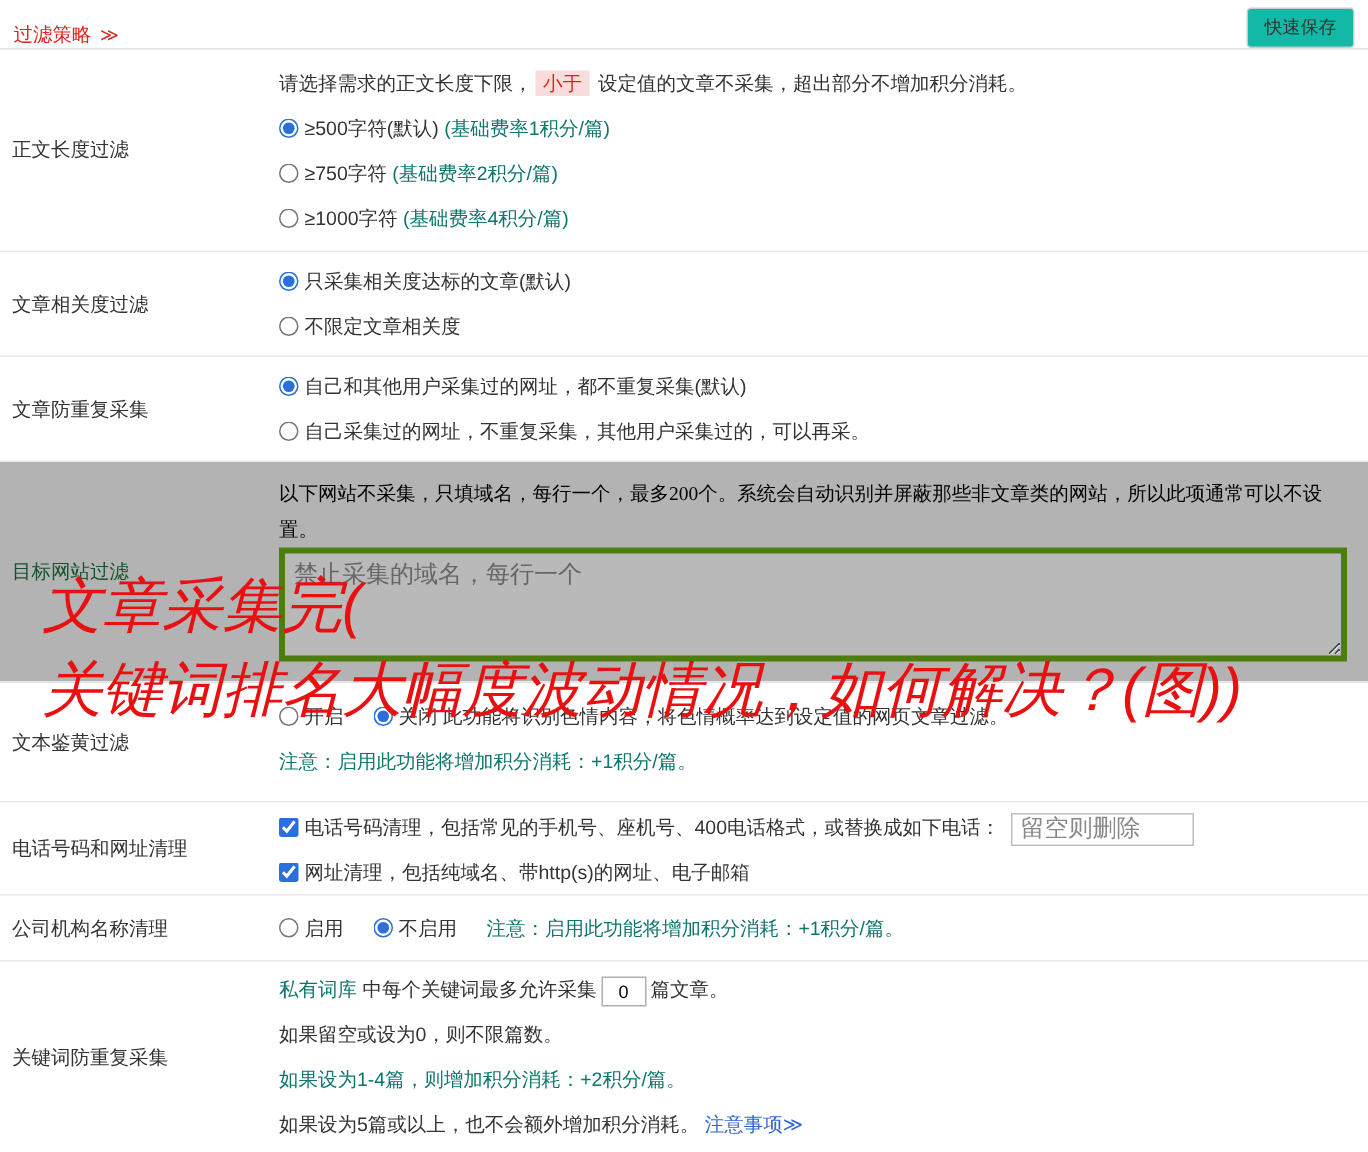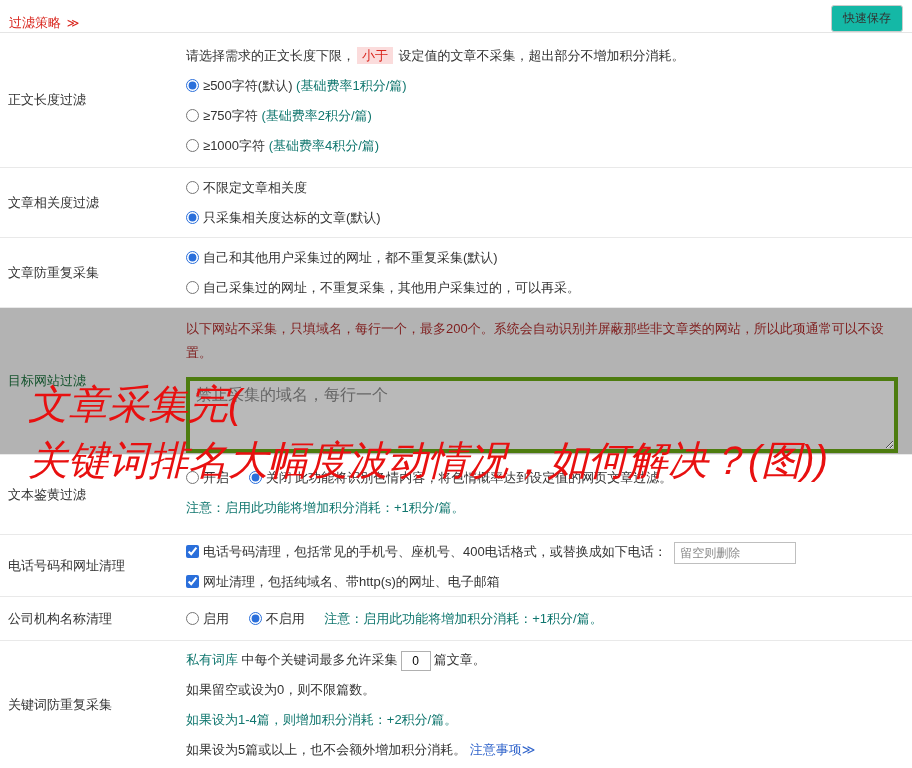--- a/index.html
+++ b/index.html
@@ -65,24 +65,25 @@
   .row-length   { height: 135px; }
   .row-length   .row-content { padding-top: 8px; }
   .row-relevance{ height: 70px; }
   .row-relevance .row-content { padding-top: 5px; }
   .row-dedup    { height: 70px; }
   .row-dedup    .row-content { padding-top: 5px; }
   .row-site     { height: 147px; background: #b3b3b3; }
   .row-site     .row-label { color: #14532d; align-items: center; }
   .row-site     .row-content { padding-top: 9px; }
   .row-site .site-desc {
-    color: #7f1d1d;
+    color: #000000;
     line-height: 24px;
     white-space: normal;
-    margin-bottom: 12px;
+    margin-bottom: 0;
+    font-family: Liberation Serif, serif;
   }
   .site-textarea {
     width: 100%;
     height: 76px;
     background: #b9b9b9;
     border: 4px solid #4d7c0f;
     color: #0f172a;
     font-family: inherit;
     font-size: 16px;
     padding: 4px 6px;
@@ -95,21 +96,21 @@
   .row-phone    .row-content { padding-top: 2px; }
   .row-company  { height: 44px; }
   .row-company  .row-content { padding-top: 7px; }
   .row-keyword  { height: 127px; border-bottom: none; }
   .row-keyword  .row-content { padding-top: 4px; }
   .phone-input {
     width: 122px;
     height: 22px;
     border: 1px solid #bfbfbf;
     padding: 1px 5px;
-    font-size: 12px;
+    font-size: 16px;
     font-family: inherit;
     vertical-align: middle;
     margin-left: 4px;
   }
   .phone-input::placeholder { color: #888; opacity: 1; }
   .count-input {
     width: 30px;
     height: 20px;
     border: 1px solid #b0b0b0;
     text-align: center;
@@ -159,24 +160,24 @@
       <label class="line opt-label">
         <input type="radio" name="len" style=""><span>≥1000字符 </span><span class="red">(基础费率4积分/篇)</span>
       </label>
     </div>
   </div>
 
   <div class="row row-relevance">
     <div class="row-label">文章相关度过滤</div>
     <div class="row-content">
       <label class="line opt-label">
+        <input type="radio" name="rel" checked="" style=""><span>只采集相关度达标的文章(默认)</span>
+      </label>
+      <label class="line opt-label">
         <input type="radio" name="rel" style=""><span>不限定文章相关度</span>
-      </label>
-      <label class="line opt-label">
-        <input type="radio" name="rel" checked="" style=""><span>只采集相关度达标的文章(默认)</span>
       </label>
     </div>
   </div>
 
   <div class="row row-dedup">
     <div class="row-label">文章防重复采集</div>
     <div class="row-content">
       <label class="line opt-label">
         <input type="radio" name="dedup" checked="" style=""><span>自己和其他用户采集过的网址，都不重复采集(默认)</span>
       </label>

